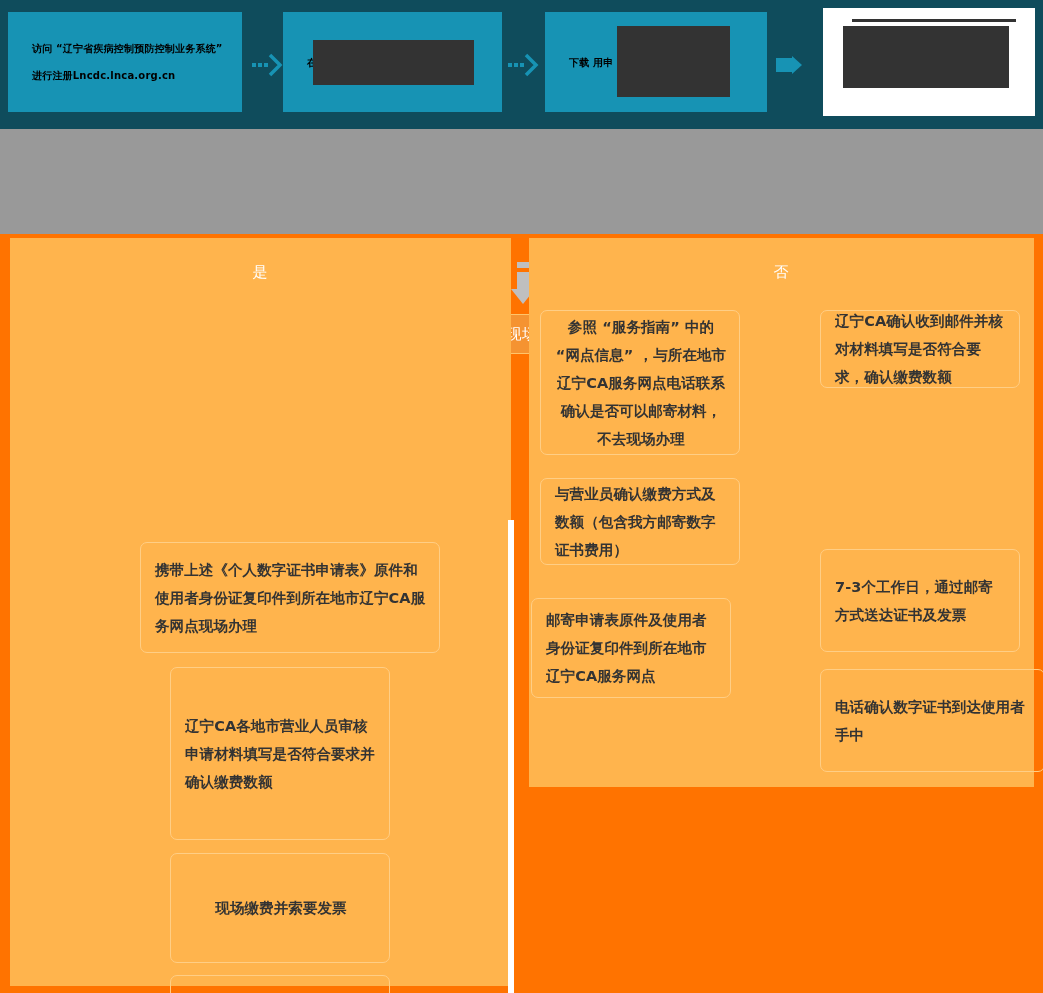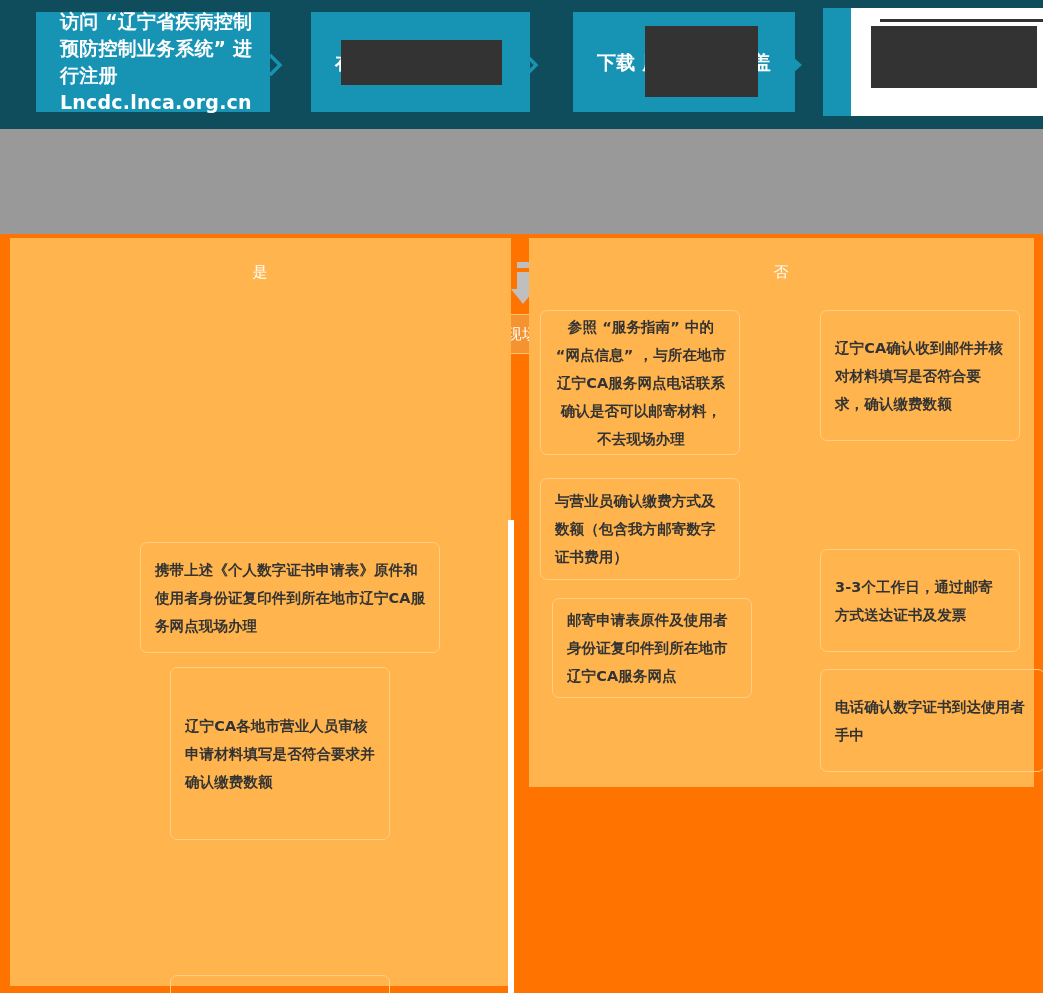--- a/index.html
+++ b/index.html
@@ -25,26 +25,25 @@
   .topband {
     position: absolute;
     left: 0; top: 0;
     width: 1043px; height: 129px;
     background: #0f4c5c;
   }
   .step {
     position: absolute;
     background: #1793b4;
     box-sizing: border-box;
-    color: #ffffff;
+    color: #000000;
     font-weight: bold;
-    font-size: 19px;
+    font-size: 10px;
     line-height: 27px;
     letter-spacing: 0.2px;
-    margin-left: 28px;
   }
   .step .txt {
     position: absolute;
     left: 24px;
     right: 14px;
     top: 50%;
     transform: translateY(-50%);
   }
   .step1 { left: 8px;   top: 12px; width: 234px; height: 100px; }
   .step2 { left: 283px; top: 12px; width: 219px; height: 100px; }
@@ -235,44 +234,47 @@
 
   <div class="branch branch-left">
     <div class="branch-label">是</div>
 
     <div class="node L1">
       <div class="ntxt">携带上述《个人数字证书申请表》原件和使用者身份证复印件到所在地市辽宁CA服务网点现场办理</div>
     </div>
     <div class="node L2">
       <div class="ntxt">辽宁CA各地市营业人员审核申请材料填写是否符合要求并确认缴费数额</div>
     </div>
+    <div class="node L3 centered">
+      <div class="ntxt">现场缴费并索要发票</div>
+    </div>
     <div class="node L4 centered">
       
     </div>
 
   </div>
 
   <div class="branch branch-right">
     <div class="branch-label">否</div>
 
     <div class="node" style="left:11px; top:72px; width:200px; height:145px;text-align:center;">
       <div class="ntxt">参照 “服务指南” 中的 “网点信息” ，与所在地市辽宁CA服务网点电话联系确认是否可以邮寄材料，不去现场办理</div>
     </div>
-    <div class="node" style="left:11px; top:240px; width:200px; height:102px;padding-left:17px;">
+    <div class="node" style="left:11px; top:240px; width:200px; height:87px;padding-left:17px;">
       <div class="ntxt">与营业员确认缴费方式及数额（包含我方邮寄数字证书费用）</div>
     </div>
-    <div class="node" style="left:23px; top:360px; width:200px; height:100px;">
+    <div class="node" style="left:2px; top:360px; width:200px; height:100px;">
       <div class="ntxt">邮寄申请表原件及使用者身份证复印件到所在地市辽宁CA服务网点</div>
     </div>
 
-    <div class="node" style="left:291px; top:72px; width:200px; height:131px;">
+    <div class="node" style="left:291px; top:72px; width:200px; height:78px;">
       <div class="ntxt">辽宁CA确认收到邮件并核对材料填写是否符合要求，确认缴费数额</div>
     </div>
     <div class="node" style="left:291px; top:311px; width:200px; height:103px;">
-      <div class="ntxt">3-3个工作日，通过邮寄方式送达证书及发票</div>
+      <div class="ntxt">7-3个工作日，通过邮寄方式送达证书及发票</div>
     </div>
     <div class="node" style="left:291px; top:431px; width:225px; height:103px;">
       <div class="ntxt">电话确认数字证书到达使用者手中</div>
     </div>
   </div>
 
   <div class="whitestrip"></div>
 
 </div>
 

